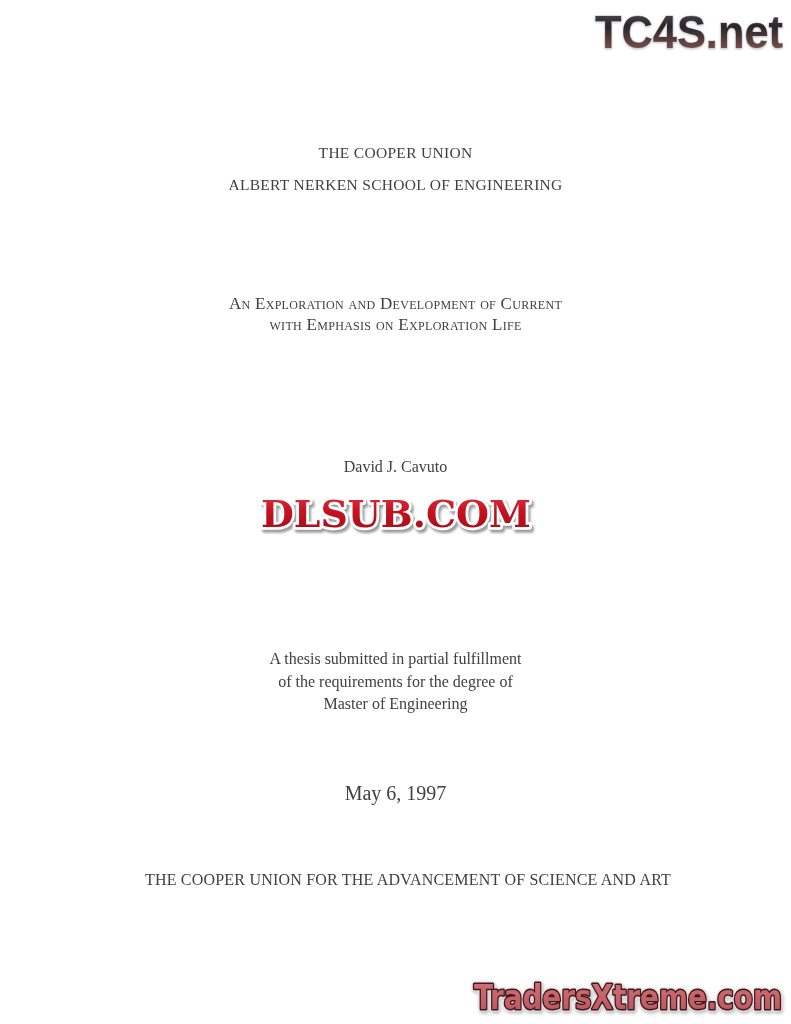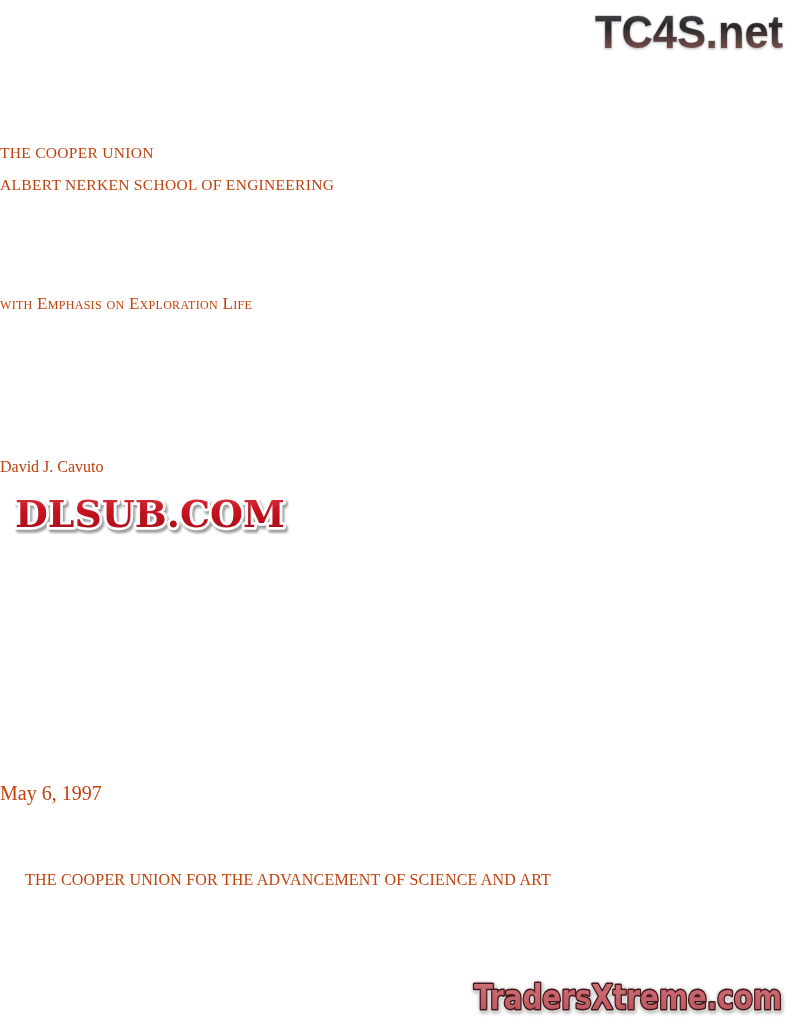--- a/index.html
+++ b/index.html
@@ -4,28 +4,28 @@
 <style>
   * { margin: 0; padding: 0; box-sizing: border-box; }
   html, body { background: #ffffff; }
   .page {
     position: relative;
     width: 791px;
     height: 1024px;
     margin: 0 auto;
     background: #ffffff;
     font-family: "Liberation Serif", serif;
-    color: #c2410c;
+    color: #404040;
     overflow: hidden;
   }
   .center-line {
     position: absolute;
     left: 0;
     width: 100%;
-    text-align: left;
+    text-align: center;
   }
   .institution-1 { top: 144px; font-size: 15.5px; letter-spacing: 0.3px; }
   .institution-2 { top: 176px; font-size: 15.5px; letter-spacing: 0.3px; }
   .thesis-title {
     top: 293px;
     font-size: 17px;
     line-height: 21px;
     font-variant: small-caps;
     letter-spacing: 0.3px;
   }
@@ -72,38 +72,44 @@
         </linearGradient>
       </defs>
       <text class="tc4s-text" x="98" y="46" text-anchor="middle" font-family="'Liberation Sans', sans-serif" font-weight="bold" font-size="46" fill="url(#tc4s-grad)" paint-order="stroke" stroke-width="1.1" textLength="188" lengthAdjust="spacingAndGlyphs" stroke="#c6c6c6">TC4S.net</text>
     </svg>
   </div>
 
   <div class="center-line institution-1">THE COOPER UNION</div>
   <div class="center-line institution-2">ALBERT NERKEN SCHOOL OF ENGINEERING</div>
 
   <div class="center-line thesis-title">
+    <div>An Exploration and Development of Current</div>
     <div>with Emphasis on Exploration Life</div>
   </div>
 
   <div class="center-line author">David J. Cavuto</div>
 
   <div class="center-line dlsub-wrap">
     <svg width="300" height="56" viewBox="0 0 300 56">
       <defs>
         <linearGradient id="dlsub-grad" x1="0" y1="0" x2="0" y2="1">
           <stop offset="0" stop-color="#df3a44"></stop>
           <stop offset="0.45" stop-color="#c5121f"></stop>
           <stop offset="1" stop-color="#a20d19"></stop>
         </linearGradient>
       </defs>
       <text class="dlsub-text" x="150" y="43" text-anchor="middle" font-family="'DejaVu Serif', serif" font-weight="bold" font-size="38" fill="url(#dlsub-grad)" paint-order="stroke" stroke-width="5.5" stroke-linejoin="round" textLength="270" lengthAdjust="spacingAndGlyphs" stroke="#ffffff">DLSUB.COM</text>
     </svg>
   </div>
 
+  <div class="center-line statement">
+    <div>A thesis submitted in partial fulfillment</div>
+    <div>of the requirements for the degree of</div>
+    <div>Master of Engineering</div>
+  </div>
 
   <div class="center-line date-line">May 6, 1997</div>
 
   <div class="center-line footer-line">THE COOPER UNION FOR THE ADVANCEMENT OF SCIENCE AND ART</div>
 
   <div class="traders-wrap">
     <svg width="320" height="48" viewBox="0 0 320 48">
       <defs>
         <linearGradient id="traders-grad" x1="0" y1="0" x2="0" y2="1">
           <stop offset="0" stop-color="#cf7379"></stop>

